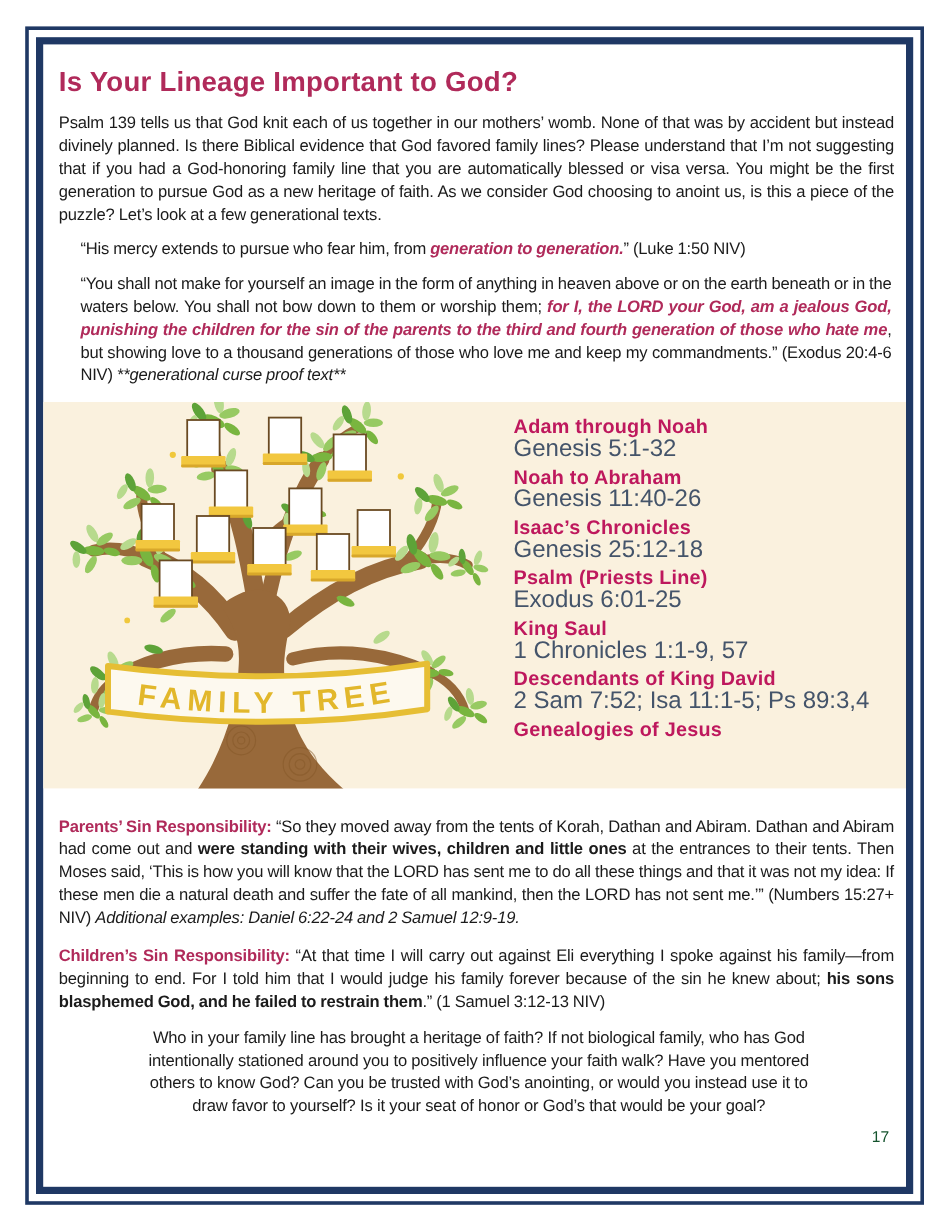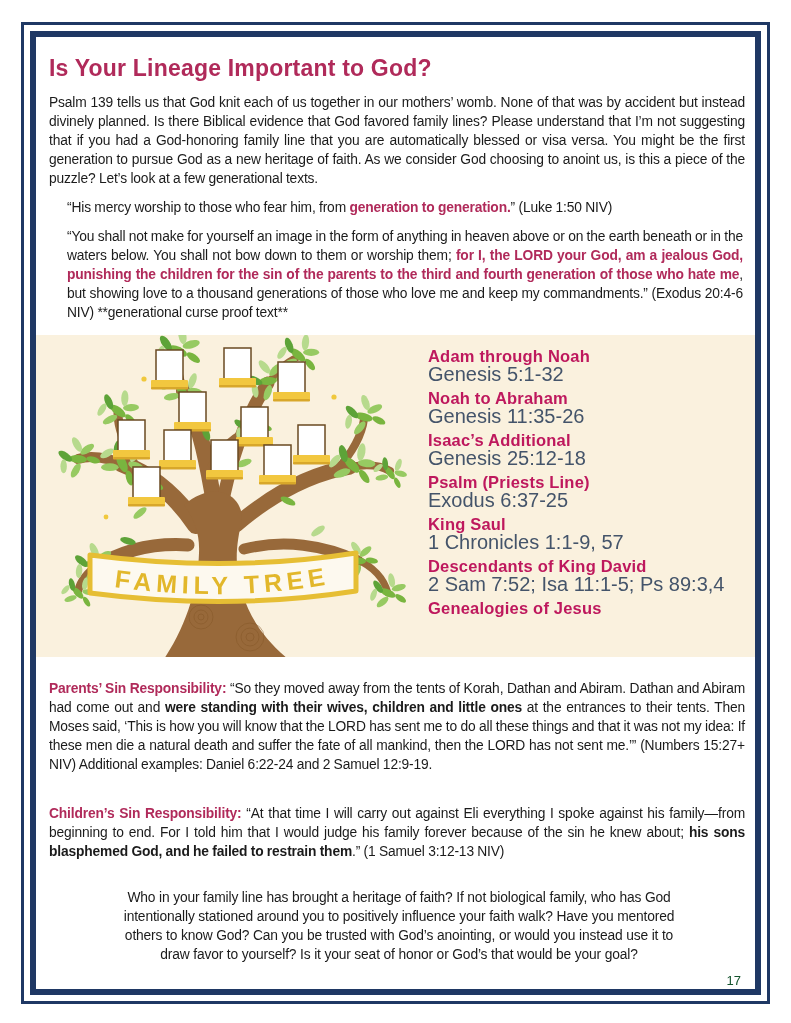--- a/index.html
+++ b/index.html
@@ -16,52 +16,52 @@
   }
   h1.title{
     margin:8px 0 12px 0;font-size:23px;line-height:26px;font-weight:bold;
     color:#b02a5a;letter-spacing:.2px;
   }
   p.body{
     margin:0;font-size:13.8px;line-height:19px;color:#1b1b1b;
     text-align:justify;letter-spacing:-.15px;word-spacing:-.3px;
   }
   p.quote{margin-left:18px;margin-right:2px;}
-  p.mt10{margin-top:10px;} p.mt22{margin-top:22px;} p.mt19{margin-top:30px;}
-  .hl{color:#b02a5a;font-weight:bold;}
+  p.mt10{margin-top:10px;} p.mt22{margin-top:22px;} p.mt19{margin-top:13px;}
+  .hl{color:#b02a5a;font-weight:bold;font-style:italic;}
   .lbl{color:#b02a5a;font-weight:bold;}
   .b{font-weight:bold;}
-  .it{margin-top:41px;}
+  .it{font-style:italic;margin-top:41px;}
   .panel{
     background:#faf1de;height:322px;margin:13px -10px 0 -13px;
     display:flex;align-items:stretch;
   }
   .tree-wrap{flex:0 0 392px;height:322px;}
   .refs{flex:1;padding:11px 6px 0 0;}
   .ref-title{font-size:16.5px;line-height:20px;font-weight:bold;color:#be185d;letter-spacing:.2px;}
   .ref-verse{font-size:20px;line-height:17px;color:#44546a;margin-bottom:5px;}
   .closing{
-    margin:27px 56px 0 60px;text-align:center;font-size:13.8px;line-height:19px;
+    margin:11px 56px 0 60px;text-align:center;font-size:13.8px;line-height:19px;
     color:#1b1b1b;letter-spacing:-.15px;
   }
   .pagenum{margin-top:9px;text-align:right;font-size:13px;color:#14532d;padding-right:4px;}
 </style>
 </head>
 <body>
 
 <div class="frame-outer"></div>
 <div class="frame-inner"></div>
 
 <div class="content">
 
   <h1 class="title">Is Your Lineage Important to God?</h1>
 
   <p class="body">Psalm 139 tells us that God knit each of us together in our mothers’ womb. None of that was by accident but instead divinely planned. Is there Biblical evidence that God favored family lines? Please understand that I’m not suggesting that if you had a God-honoring family line that you are automatically blessed or visa versa. You might be the first generation to pursue God as a new heritage of faith. As we consider God choosing to anoint us, is this a piece of the puzzle?  Let’s look at a few generational texts.</p>
 
-  <p class="body quote mt10" style="text-align:left;"><span>“His mercy worship to those who fear him, from </span><span class="hl">generation to generation.</span><span>” </span><span>(Luke 1:50 NIV)</span></p>
+  <p class="body quote mt10" style="text-align:left;"><span>“His mercy extends to pursue who fear him, from </span><span class="hl">generation to generation.</span><span>” </span><span>(Luke 1:50 NIV)</span></p>
 
   <p class="body quote mt10"><span>“You shall not make for yourself an image in the form of anything in heaven above or on the earth beneath or in the waters below. You shall not bow down to them or worship them; </span><span class="hl">for I, the LORD your God, am a jealous God, punishing the children for the sin of the parents to the third and fourth generation of those who hate me</span><span>, but showing love to a thousand generations of those who love me and keep my commandments.”  </span><span>(Exodus 20:4-6 NIV)  </span><span class="it">**generational curse proof text**</span></p>
 
   <div class="panel">
     <div class="tree-wrap">
       <svg viewBox="0 0 392 322" width="392" height="322">
         <defs>
           <g id="lc">
             <ellipse cx="0" cy="0" rx="9" ry="4" fill="#79b53f" transform="rotate(25)"></ellipse>
             <ellipse cx="12" cy="-6" rx="8" ry="3.6" fill="#97ca62" transform="rotate(-15 12 -6)"></ellipse>
@@ -164,29 +164,29 @@
       </svg>
     </div>
 
     <div class="refs">
       <div>
         <div class="ref-title">Adam through Noah</div>
         <div class="ref-verse">Genesis 5:1-32</div>
       </div>
       <div>
         <div class="ref-title">Noah to Abraham</div>
-        <div class="ref-verse">Genesis 11:35-26</div>
-      </div>
-      <div>
-        <div class="ref-title">Isaac’s Additional</div>
+        <div class="ref-verse">Genesis 11:40-26</div>
+      </div>
+      <div>
+        <div class="ref-title">Isaac’s Chronicles</div>
         <div class="ref-verse">Genesis 25:12-18</div>
       </div>
       <div>
         <div class="ref-title">Psalm (Priests Line)</div>
-        <div class="ref-verse">Exodus 6:37-25</div>
+        <div class="ref-verse">Exodus 6:01-25</div>
       </div>
       <div>
         <div class="ref-title">King Saul</div>
         <div class="ref-verse">1 Chronicles 1:1-9, 57</div>
       </div>
       <div>
         <div class="ref-title">Descendants of King David</div>
         <div class="ref-verse">2 Sam 7:52; Isa 11:1-5; Ps 89:3,4</div>
       </div>
       <div>

